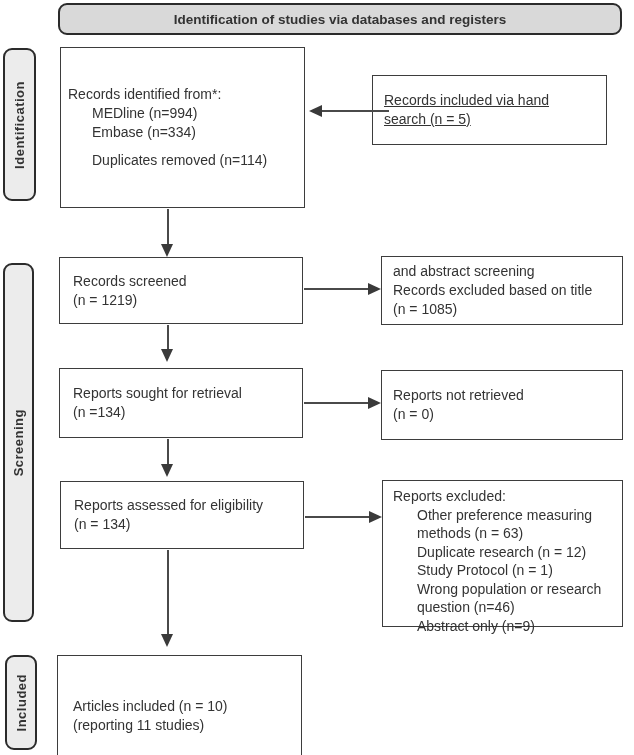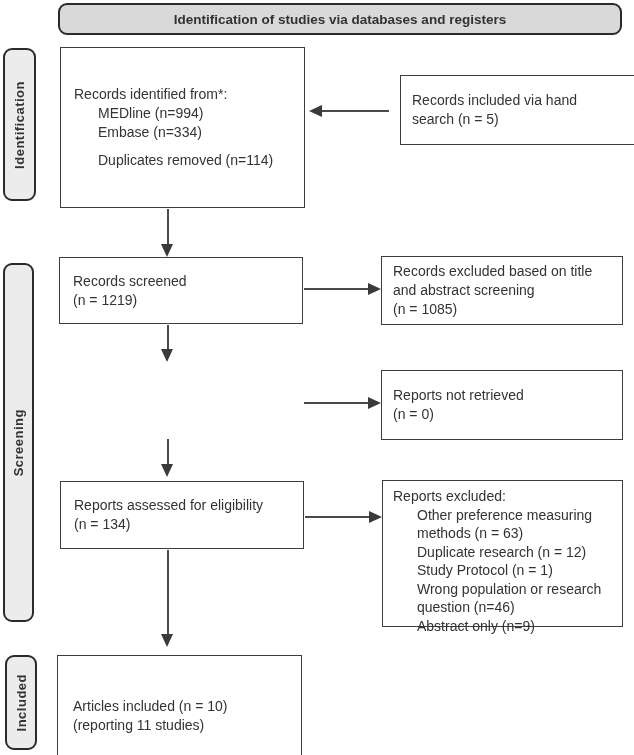--- a/index.html
+++ b/index.html
@@ -68,22 +68,22 @@
     flex-direction: column;
     justify-content: center;
     font-size: 14px;
     line-height: 19px;
     color: var(--text, #333333);
   }
   .fbox .line { white-space: nowrap; }
   .fbox .ind  { padding-left: 24px; }
   .fbox .blank { height: 9px; }
 
-  .box-records-identified { left: 60px;  top: 47px;  width: 245px; height: 161px; padding-left: 13px; }
-  .box-hand-search        { left: 400px; top: 75px;  width: 235px; height: 70px;  padding-left: 11px; }
+  .box-records-identified { left: 60px;  top: 47px;  width: 245px; height: 161px; padding-left: 7px; }
+  .box-hand-search        { left: 372px; top: 75px;  width: 235px; height: 70px;  padding-left: 11px; text-decoration: underline; }
   .box-records-screened   { left: 59px;  top: 257px; width: 244px; height: 67px;  padding-left: 13px; }
   .box-records-excluded   { left: 381px; top: 256px; width: 242px; height: 69px;  padding-left: 11px; }
   .box-reports-sought     { left: 59px;  top: 368px; width: 244px; height: 70px;  padding-left: 13px; }
   .box-reports-not-retrieved { left: 381px; top: 370px; width: 242px; height: 70px; padding-left: 11px; }
   .box-reports-assessed   { left: 60px;  top: 481px; width: 244px; height: 68px;  padding-left: 13px; }
   .box-reports-excluded   { left: 382px; top: 480px; width: 241px; height: 147px; padding-left: 10px; padding-top: 6px; justify-content: flex-start; line-height: 18.5px; }
   .box-articles-included  { left: 57px;  top: 655px; width: 245px; height: 122px;  padding-left: 15px; }
 
   
   .shaft-v { position: absolute; width: 1.5px; background: var(--arrow, #4a4a4a); }
@@ -138,25 +138,29 @@
     <div class="line">Records included via hand</div>
     <div class="line">search (n = 5)</div>
   </div>
 
   <div class="fbox box-records-screened">
     <div class="line">Records screened</div>
     <div class="line">(n = 1219)</div>
   </div>
 
   <div class="fbox box-records-excluded">
+    <div class="line">and abstract screening</div>
     <div class="line">Records excluded based on title</div>
-    <div class="line">and abstract screening</div>
     <div class="line">(n = 1085)</div>
   </div>
 
+  <div class="fbox box-reports-sought">
+    <div class="line">Reports sought for retrieval</div>
+    <div class="line">(n =134)</div>
+  </div>
 
   <div class="fbox box-reports-not-retrieved">
     <div class="line">Reports not retrieved</div>
     <div class="line">(n = 0)</div>
   </div>
 
   <div class="fbox box-reports-assessed">
     <div class="line">Reports assessed for eligibility</div>
     <div class="line">(n = 134)</div>
   </div>

